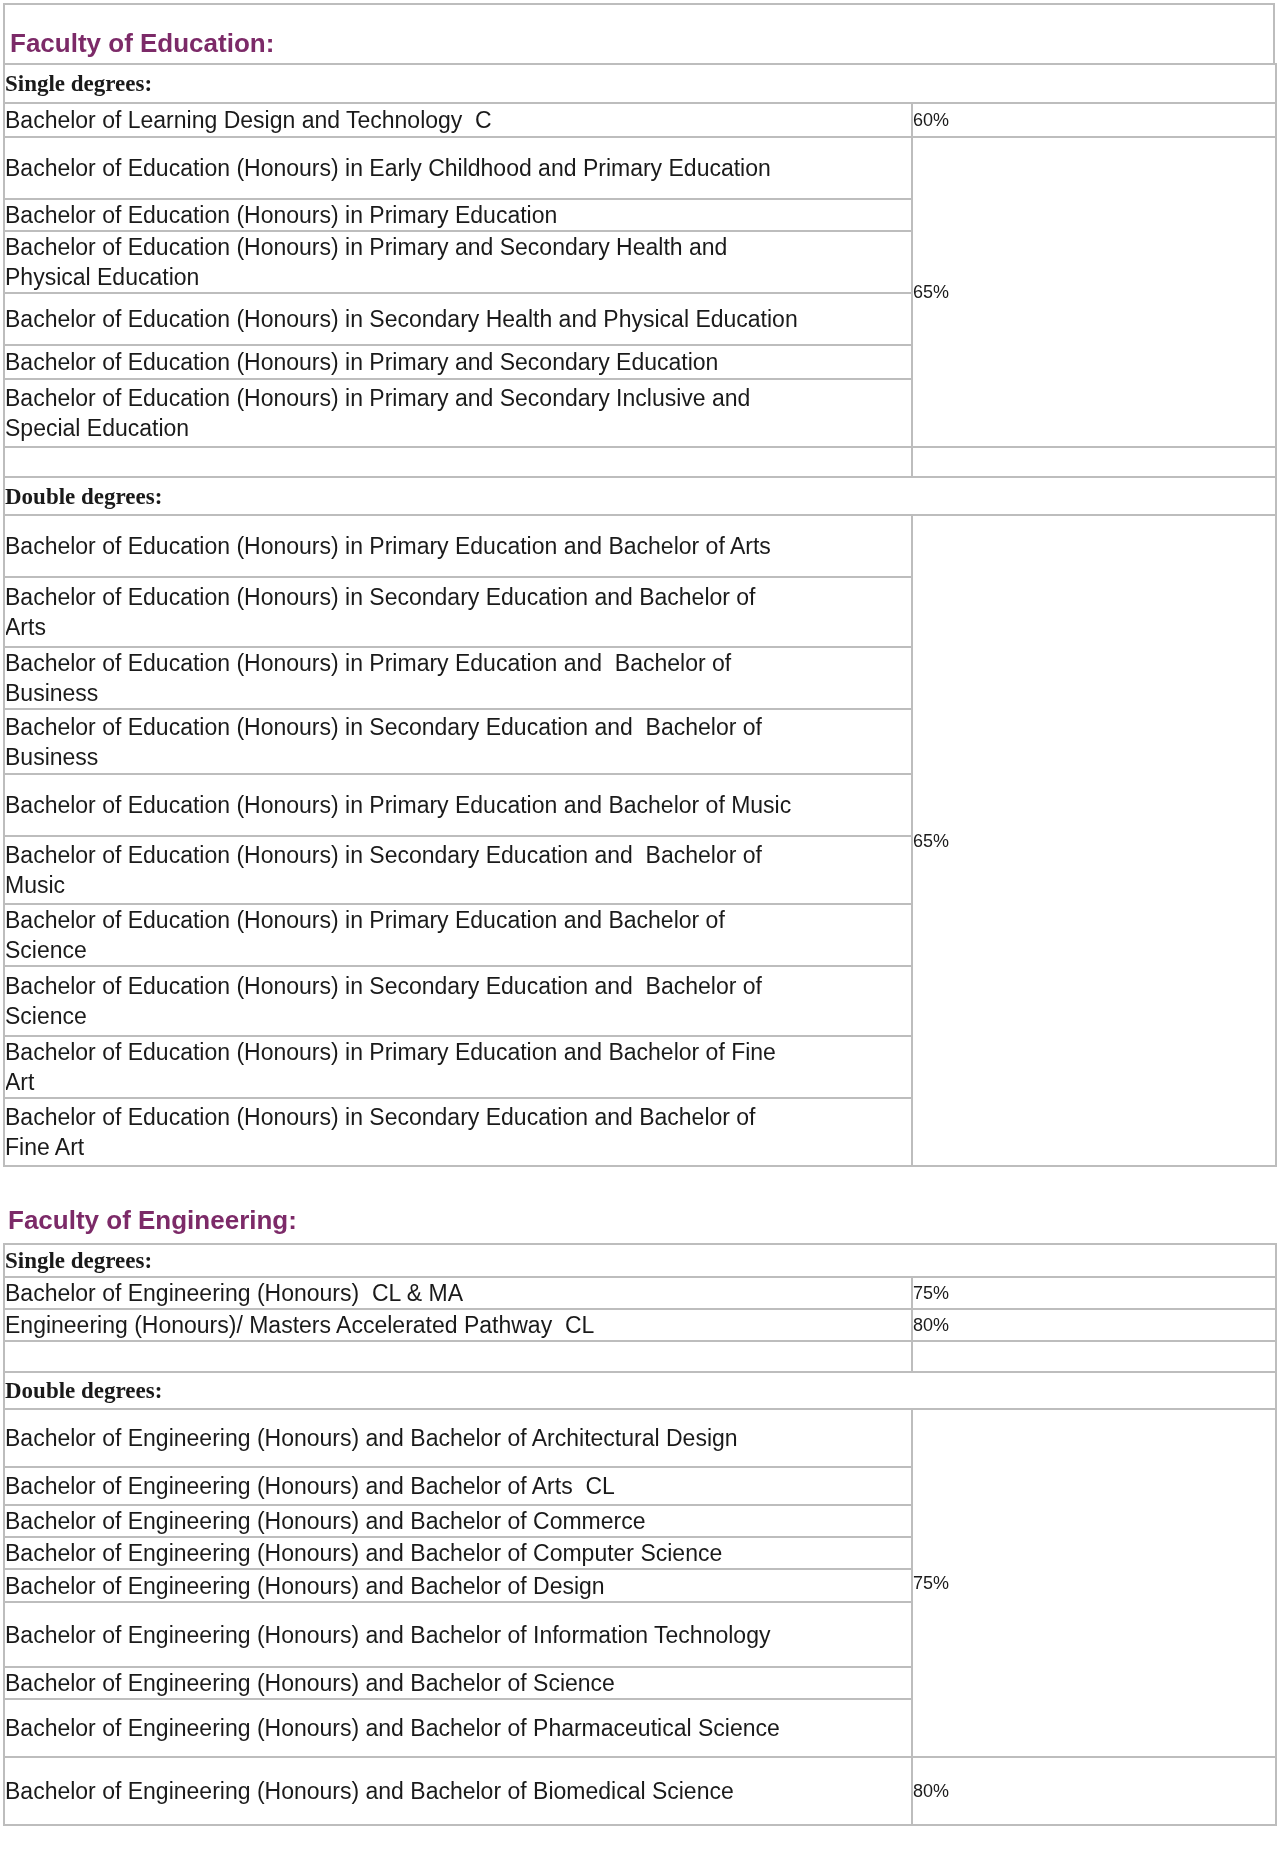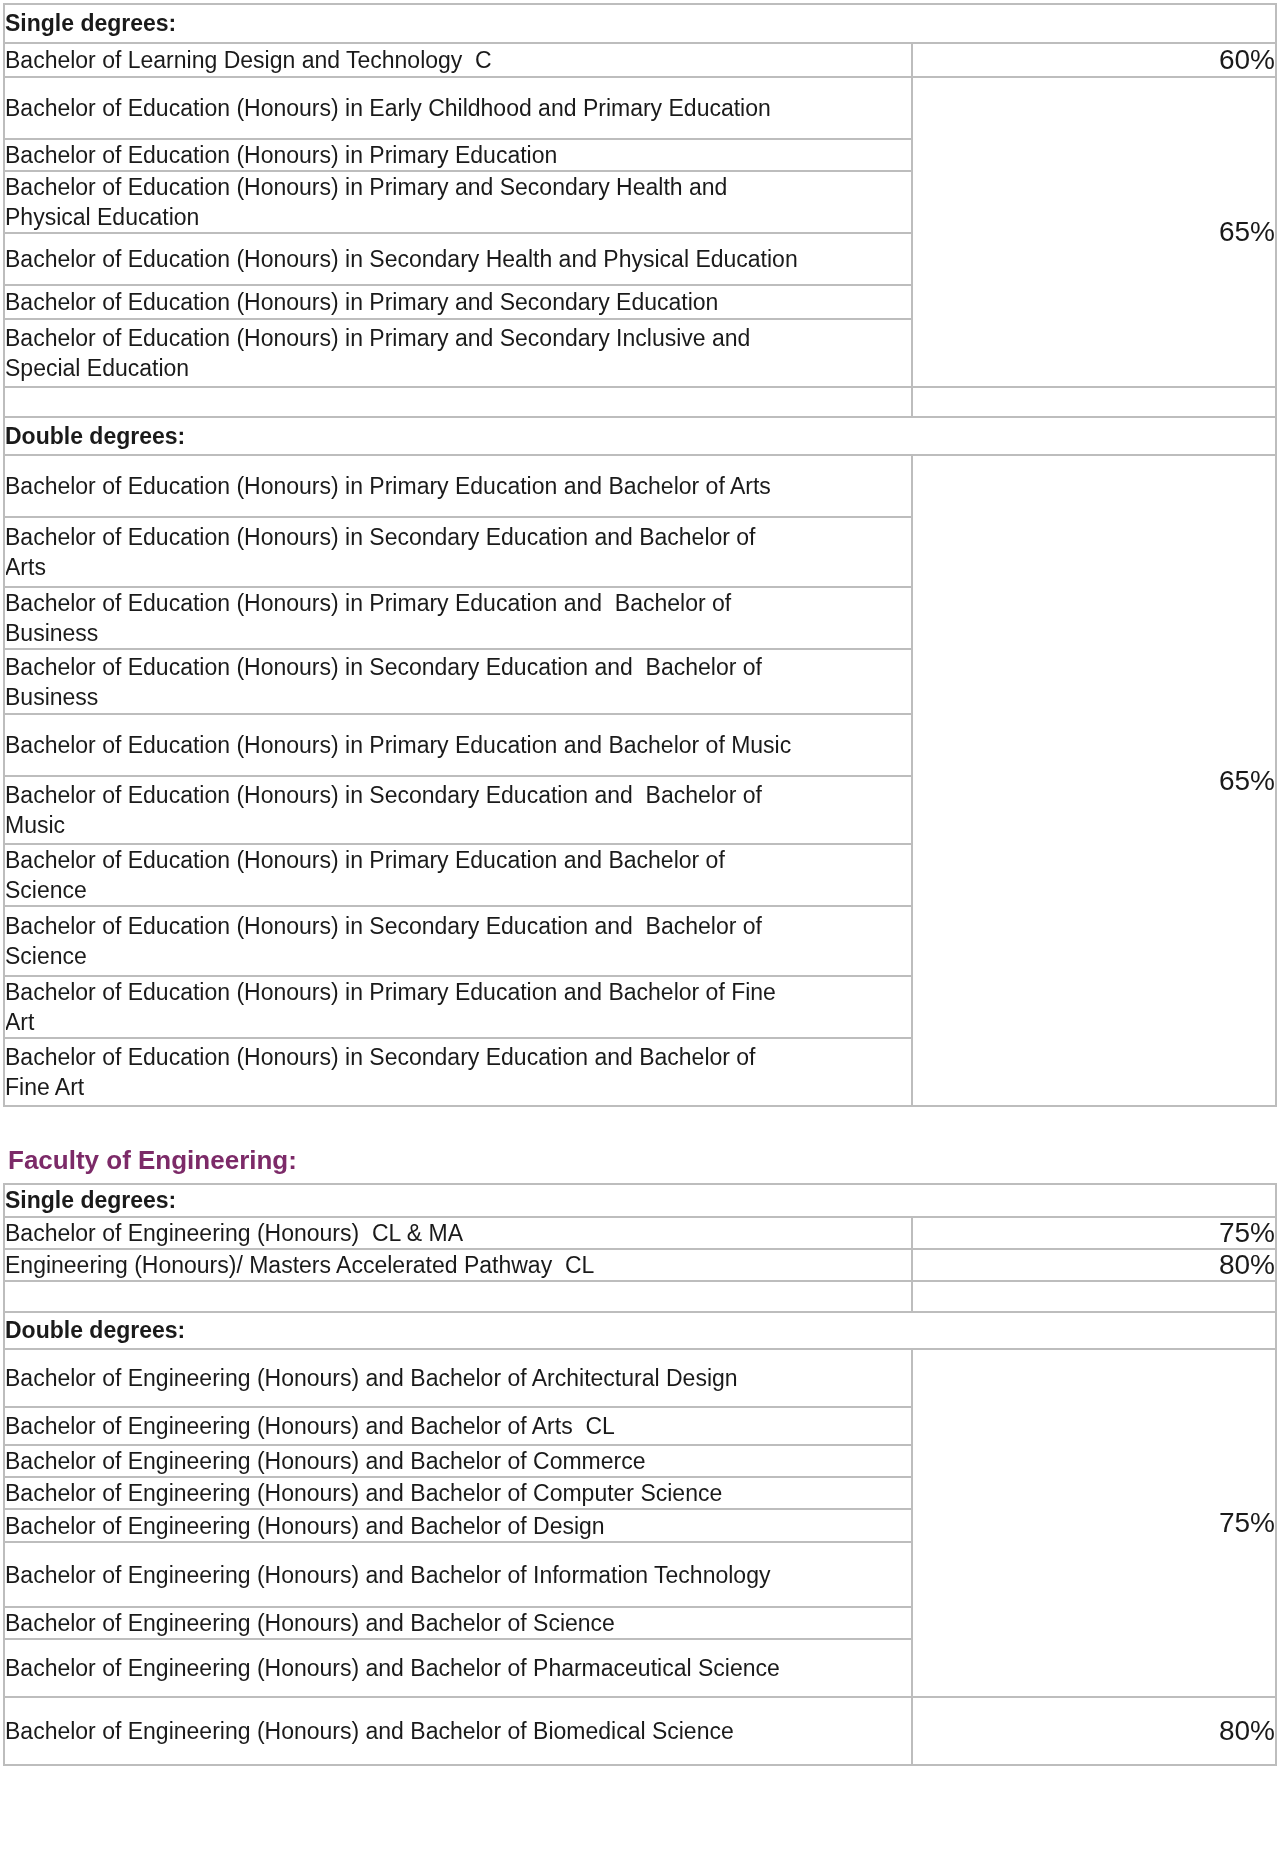--- a/index.html
+++ b/index.html
@@ -43,43 +43,47 @@
   td.name{
     padding:1px 4px 1px 5px;
     white-space:pre-wrap;
     font-size:23px;
     line-height:30px;
     vertical-align:middle;
     overflow:hidden;
     border-radius:6px;
   }
   td.pct{
-    text-align:right;
+    text-align:left;
     vertical-align:middle;
-    font-size:28px;
+    font-size:18px;
     line-height:28px;
   }
   td.sechead{
     font-weight:bold;
     font-size:23px;
     line-height:27px;
     padding:3px 4px 3px 5px;
     vertical-align:middle;
+    font-family:Liberation Serif, serif;
   }
   
   .h30{height:30px}.h32{height:32px}.h33{height:33px}.h34{height:34px}
   .h35{height:31px}.h37{height:37px}.h38{height:38px}.h39{height:39px}
   .h58{height:58px}.h62{height:62px}.h64{height:68px}.h65{height:65px}
   .h66{height:52px}.h67{height:58px}.h68{height:68px}.h70{height:70px}
 </style>
 </head>
 <body>
 
 <div class="doc">
 
+  <div class="edu-title-wrap">
+    <div class="faculty-heading">Faculty of Education:</div>
+  </div>
 
   <table class="deg">
     <colgroup>
         <col style="width:908px">
         <col style="width:364px">
       </colgroup>
     <tbody>
         <tr class="h39">
       <td class="sechead" colspan="2">Single degrees:</td>
     </tr>

